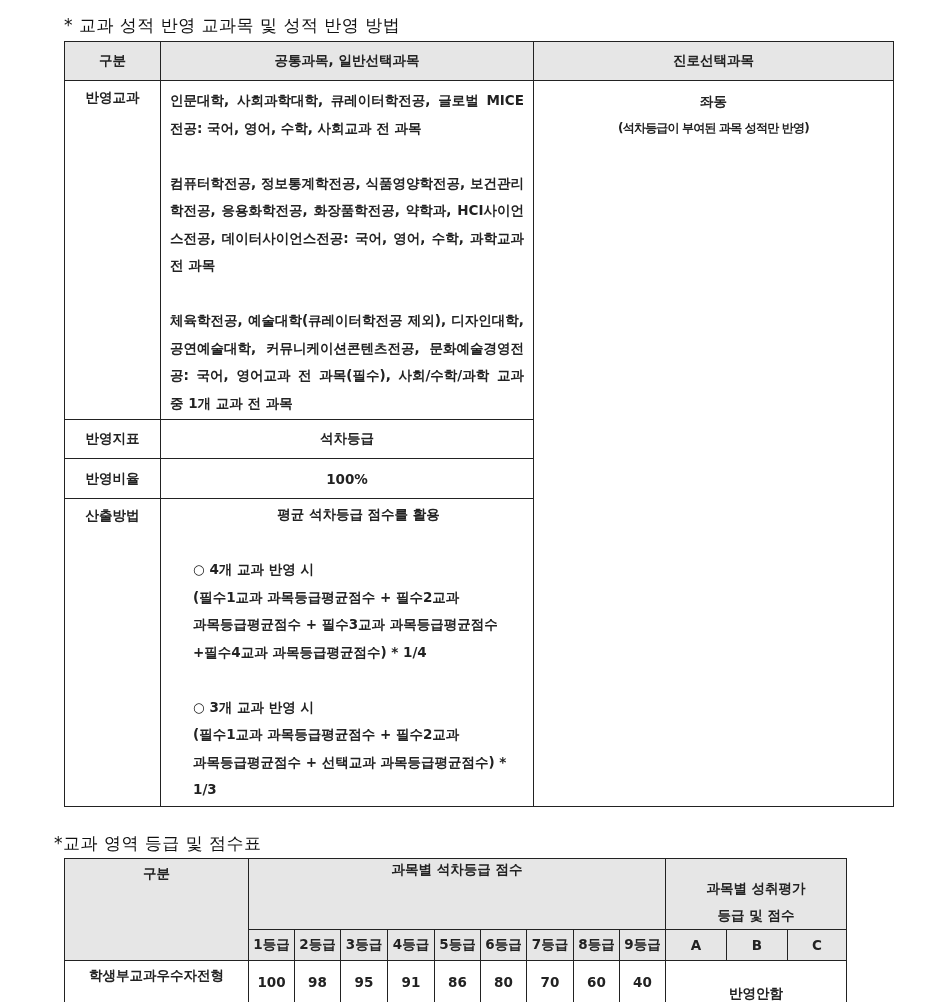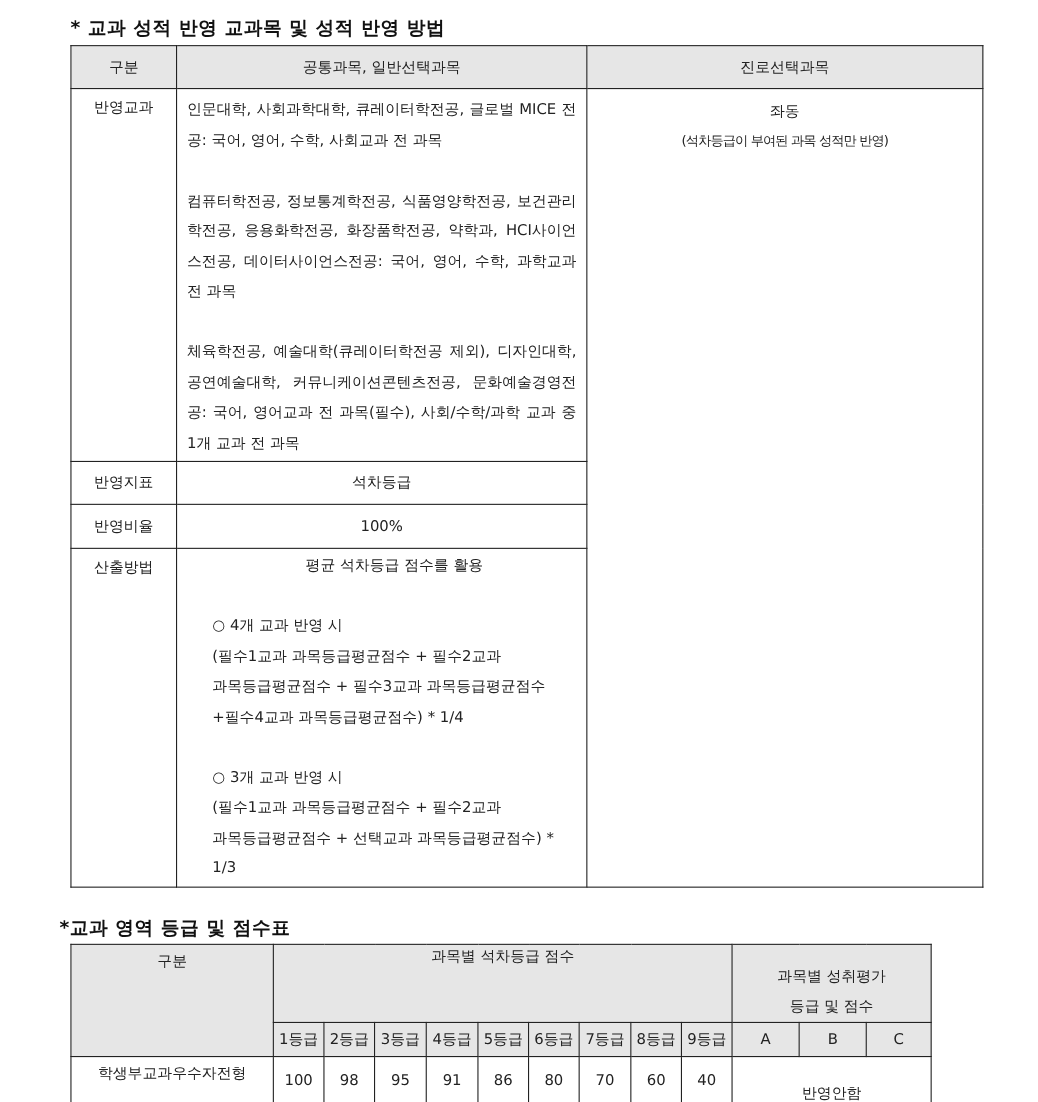--- a/index.html
+++ b/index.html
@@ -1,20 +1,20 @@
 <!DOCTYPE html>
 <html><head>
 <meta charset="utf-8">
 <style>
   html, body { margin:0; padding:0; background:#ffffff; }
   body { width:944px; height:1002px; position:relative; overflow:hidden;
          font-family:"DejaVu Sans", "Liberation Sans", sans-serif; color:#222; }
-  .title { position:absolute; font-weight:bold; font-size:17px; color:#111; letter-spacing:0.5px; }
+  .title { position:absolute; font-weight:normal; font-size:17px; color:#111; letter-spacing:0.5px; }
   table { border-collapse:collapse; position:absolute; table-layout:fixed; }
-  td, th { border:1px solid #222; font-size:13.5px; font-weight:normal; color:#222; padding:0; }
+  td, th { border:1px solid #222; font-size:13.5px; font-weight:bold; color:#222; padding:0; }
   th { background:#e6e6e6; }
   .c { text-align:center; }
   .lbl { text-align:center; vertical-align:top; padding-top:8px; }
   .body-text { vertical-align:top; padding:6px 9px 2px 9px; line-height:27.5px; text-align:justify;margin-left:32px; }
   .para { display:block; }
   .gap { display:block; height:27.5px; }
   .note-cell { text-align:center; vertical-align:top; padding-top:7px; line-height:27px; }
   .note-small { font-size:12px; letter-spacing:-0.8px; }
   .grade th, .grade td { text-align:center; }
 </style>

